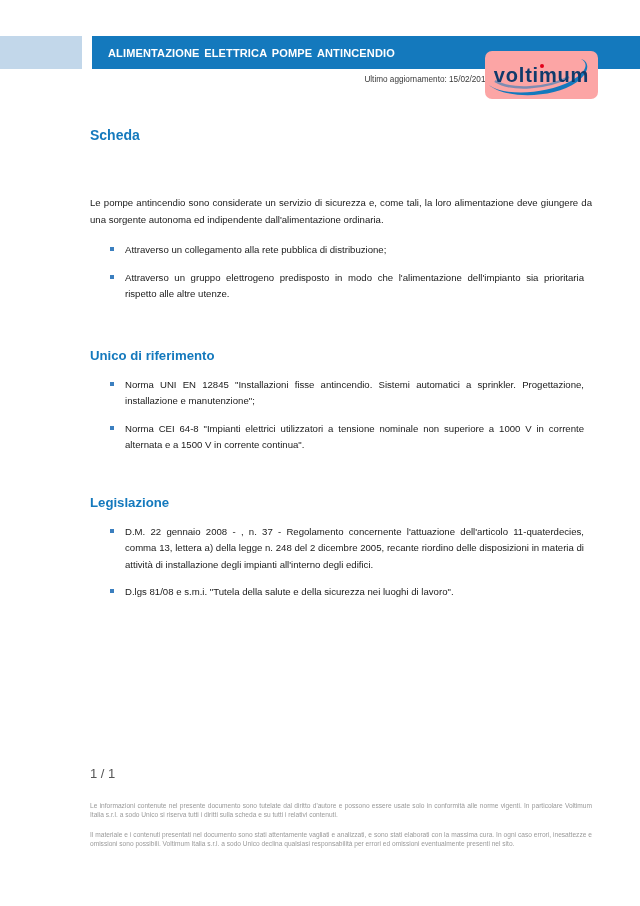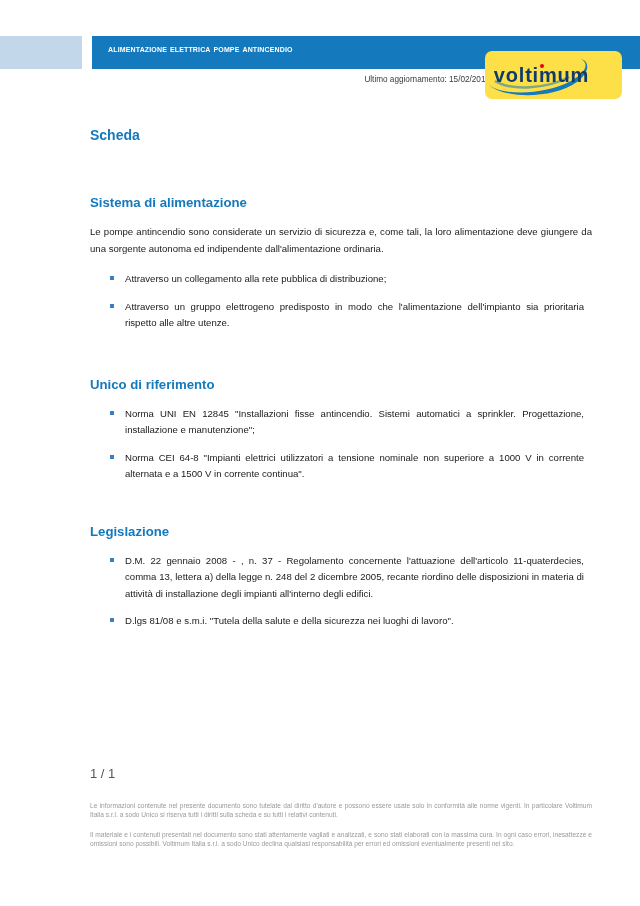--- a/index.html
+++ b/index.html
@@ -38,21 +38,21 @@
     top: 36px;
     width: 548px;
     height: 33px;
     background: #1479bd;
   }
   .header-title {
     position: absolute;
     left: 16px;
     top: 7px;
     color: #ffffff;
-    font-size: 10px;
+    font-size: 16px;
     font-weight: bold;
     letter-spacing: 0.15px;
     white-space: nowrap;
     font-variant: small-caps;
     text-transform: lowercase;
   }
   .header-date {
     position: absolute;
     right: 150px;
     top: 75px;
@@ -61,24 +61,23 @@
     white-space: nowrap;
   }
 
   
   .logo {
     position: absolute;
     left: 485px;
     top: 51px;
     width: 113px;
     height: 48px;
-    background: #fde047;
+    background: #fca5a5;
     border-radius: 7px;
     overflow: hidden;
-    padding-left: 24px;
   }
   .logo svg {
     position: absolute;
     left: 0;
     top: 0;
   }
   .logo-text {
     position: absolute;
     left: 0;
     top: 0;
@@ -197,21 +196,20 @@
     <div class="logo-text">voltimum</div>
     <div class="logo-dot"></div>
   </div>
 </div>
 
 <div class="content">
 
   <h1 class="doc-title">Scheda</h1>
 
   <div class="section">
-    <h2 class="section-heading">Sistema di alimentazione</h2>
     <p class="para">Le pompe antincendio sono considerate un servizio di sicurezza e, come tali, la loro alimentazione deve giungere da una sorgente autonoma ed indipendente dall'alimentazione ordinaria.</p>
     <ul class="bullets">
       <li><span class="sq"></span><span>Attraverso un collegamento alla rete pubblica di distribuzione;</span></li>
       <li><span class="sq"></span></li>
       <li><span class="sq"></span><span>Attraverso un gruppo elettrogeno predisposto in modo che l'alimentazione dell'impianto sia prioritaria rispetto alle altre utenze.</span></li>
     </ul>
   </div>
 
   <div class="gap-after-list"></div>
 

